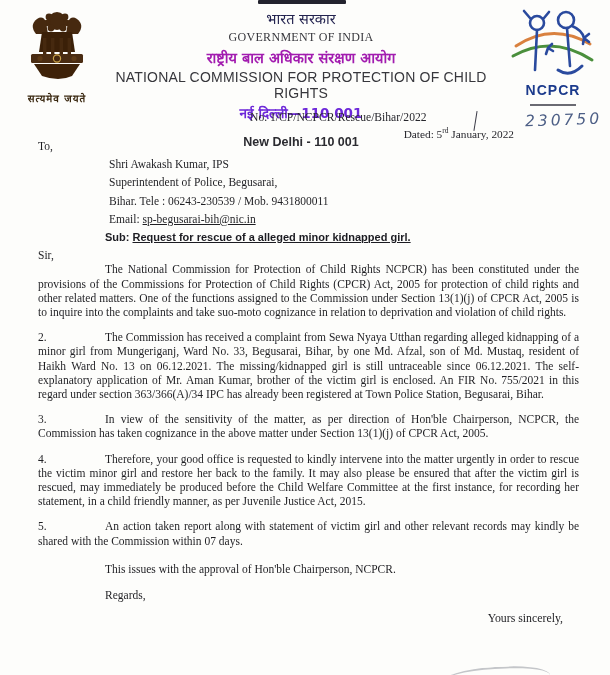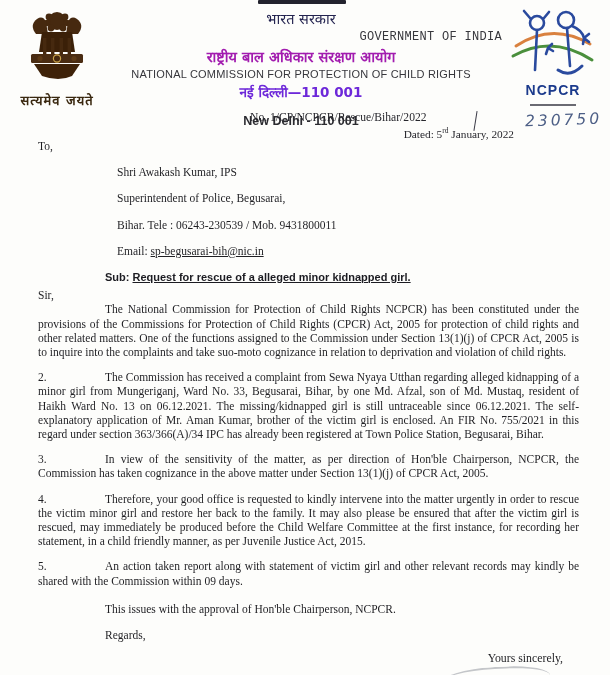--- a/index.html
+++ b/index.html
@@ -12,53 +12,53 @@
     overflow: hidden;
   }
   .scan-artifact {
     position: absolute; left: 258px; top: 0; width: 88px; height: 4px;
     background: #23232e; border-radius: 1px;
   }
   
   .emblem-left { position: absolute; left: 20px; top: 8px; width: 74px; text-align: center; }
   .emblem-motto {
     font-family: "DejaVu Sans", sans-serif;
-    font-size: 13px; font-weight: bold; color: #3a2810; margin-top: 1px; letter-spacing: 1px;
+    font-size: 10px; font-weight: bold; color: #3a2810; margin-top: 1px; letter-spacing: 1px;
   }
   .logo-right { position: absolute; right: 12px; top: 8px; width: 90px; text-align: center; }
   .ncpcr-text {
     font-family: Liberation Sans, sans-serif;
     font-size: 14px; font-weight: bold; color: #1b3a8c; letter-spacing: 1px; margin-top: -2px;
   }
   .ncpcr-underline { width: 46px; height: 2px; background: #6a6a72; margin: 6px auto 0 auto; }
   .lh-center { position: absolute; left: 100px; right: 108px; top: 8px; text-align: center; }
   .lh-hindi-govt   { font-family:"DejaVu Sans", sans-serif; font-size: 14.5px; font-weight: normal; color: #23234f; }
-  .lh-en-govt      { font-family:Liberation Mono, monospace; font-size: 12px; color: #37373c; margin-top: 2px; letter-spacing: .3px; text-align: right; }
+  .lh-en-govt      { font-family:Liberation Serif, serif; font-size: 12px; color: #37373c; margin-top: 2px; letter-spacing: .3px; }
   .lh-hindi-comm   { font-family:"DejaVu Sans", sans-serif; font-size: 14.5px; font-weight: bold; color: #a21caf; margin-top: 2px; }
-  .lh-en-comm      { font-family:"Liberation Sans", sans-serif; font-size: 11px; color: #37373c; margin-top: 2px; letter-spacing: .2px; }
+  .lh-en-comm      { font-family:"Liberation Sans", sans-serif; font-size: 14px; color: #37373c; margin-top: 2px; letter-spacing: .2px; }
   .lh-hindi-city   { font-family:"DejaVu Sans", sans-serif; font-size: 13.5px; font-weight: bold; color: #6d28d9; margin-top: 3px; }
   .lh-en-city      { font-family:"Liberation Sans", sans-serif; font-size: 12.5px; font-weight: bold; color: #2b2b30; margin-top: 13px; }
   
   .ref-row {
     position: absolute; top: 111px; right: 8px;
     display: flex; align-items: flex-start; white-space: nowrap; gap: 44px;
   }
   .ref-no { font-size: 11.6px; color: #26262c; }
   .ref-sep { display: inline-block; width: 1.3px; height: 20px; background: #3c3c48; transform: rotate(9deg); margin: 0 5px 0 4px; }
   .handwritten {
     font-family: "DejaVu Sans", sans-serif; font-style: italic;
     color: #4d5f86; font-size: 15.5px; letter-spacing: 3px; transform: rotate(-2deg);
   }
   .date-row { position: absolute; top: 126px; right: 96px; font-size: 11.3px; color: #26262c; }
   .date-row sup { font-size: 7.5px; }
   
   .body { position: absolute; left: 38px; right: 31px; top: 139px; font-size: 11.5px; line-height: 14.2px; }
   .to-line { margin-bottom: 1px; }
   .addr { margin-left: 67px; }
-  .addr div { margin: 12px; }
+  .addr div { margin: 4px; }
   .email-link { text-decoration: underline; }
   .subject-line { margin-left: 67px; font-family: "Liberation Sans", sans-serif; font-size: 11px; font-weight: bold; color:#1c1c22; }
   .subject-text { text-decoration: underline; }
   .sir-line { margin-top: 4px; }
   .para { text-align: justify; margin-top: 11px; }
   .pnum { display: inline-block; width: 67px; }
   .closing-approval { margin-left: 67px; margin-top: 14px; }
   .closing-regards  { margin-left: 67px; margin-top: 12px; }
   .sign-off { text-align: right; padding-right: 16px; margin-top: 9px; font-size: 11.8px; }
   .sig-smudge {
@@ -167,21 +167,21 @@
     <div class="sir-line">Sir,</div>
 
     <div class="para" style="margin-top:0;"><span class="pnum"></span><span>The National Commission for Protection of Child Rights NCPCR) has been constituted under the provisions of the Commissions for Protection of Child Rights (CPCR) Act, 2005 for protection of child rights and other related matters. One of the functions assigned to the Commission under Section 13(1)(j) of CPCR Act, 2005 is to inquire into the complaints and take suo-moto cognizance in relation to deprivation and violation of child rights.</span></div>
 
     <div class="para"><span class="pnum">2.</span><span>The Commission has received a complaint from Sewa Nyaya Utthan regarding alleged kidnapping of a minor girl from Mungeriganj, Ward No. 33, Begusarai, Bihar, by one Md. Afzal, son of Md. Mustaq, resident of Haikh Ward No. 13 on 06.12.2021. The missing/kidnapped girl is still untraceable since 06.12.2021. The self-explanatory application of Mr. Aman Kumar, brother of the victim girl is enclosed. An FIR No. 755/2021 in this regard under section 363/366(A)/34 IPC has already been registered at Town Police Station, Begusarai, Bihar.</span></div>
 
     <div class="para"><span class="pnum">3.</span><span>In view of the sensitivity of the matter, as per direction of Hon'ble Chairperson, NCPCR, the Commission has taken cognizance in the above matter under Section 13(1)(j) of CPCR Act, 2005.</span></div>
 
     <div class="para"><span class="pnum">4.</span><span>Therefore, your good office is requested to kindly intervene into the matter urgently in order to rescue the victim minor girl and restore her back to the family. It may also please be ensured that after the victim girl is rescued, may immediately be produced before the Child Welfare Committee at the first instance, for recording her statement, in a child friendly manner, as per Juvenile Justice Act, 2015.</span></div>
 
-    <div class="para"><span class="pnum">5.</span><span>An action taken report along with statement of victim girl and other relevant records may kindly be shared with the Commission within 09 days.</span></div>
+    <div class="para"><span class="pnum">5.</span><span>An action taken report along with statement of victim girl and other relevant records may kindly be shared with the Commission within 07 days.</span></div>
 
     <div class="closing-approval">This issues with the approval of Hon'ble Chairperson, NCPCR.</div>
     <div class="closing-regards">Regards,</div>
     <div class="sign-off">Yours sincerely,</div>
   </div>
 
   <div class="sig-smudge"></div>
 
 </div>
 

